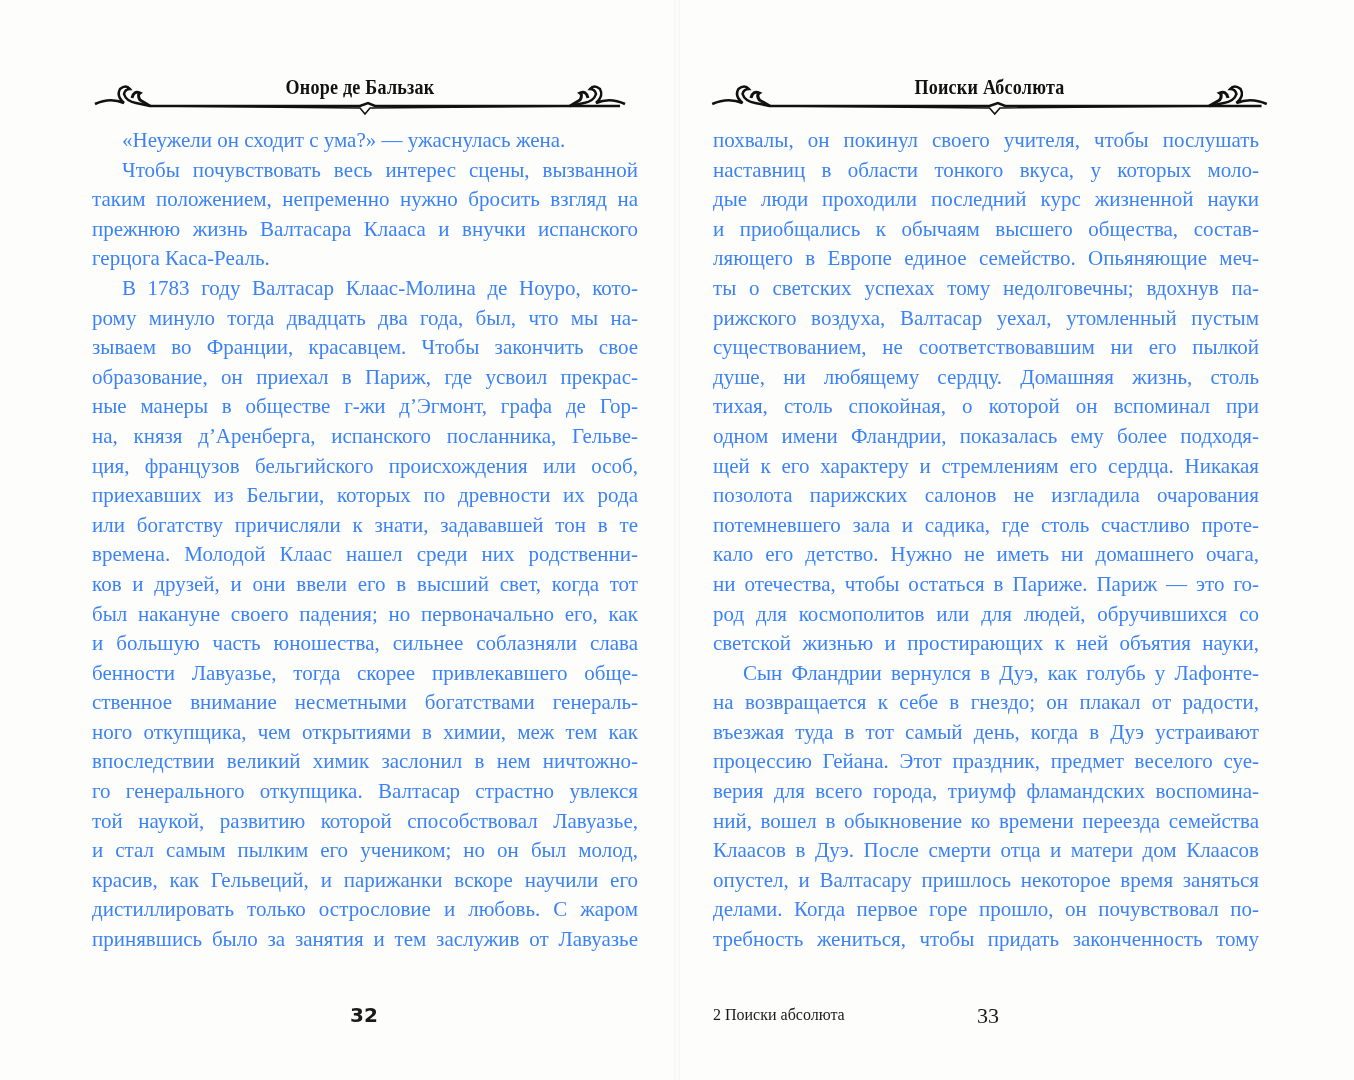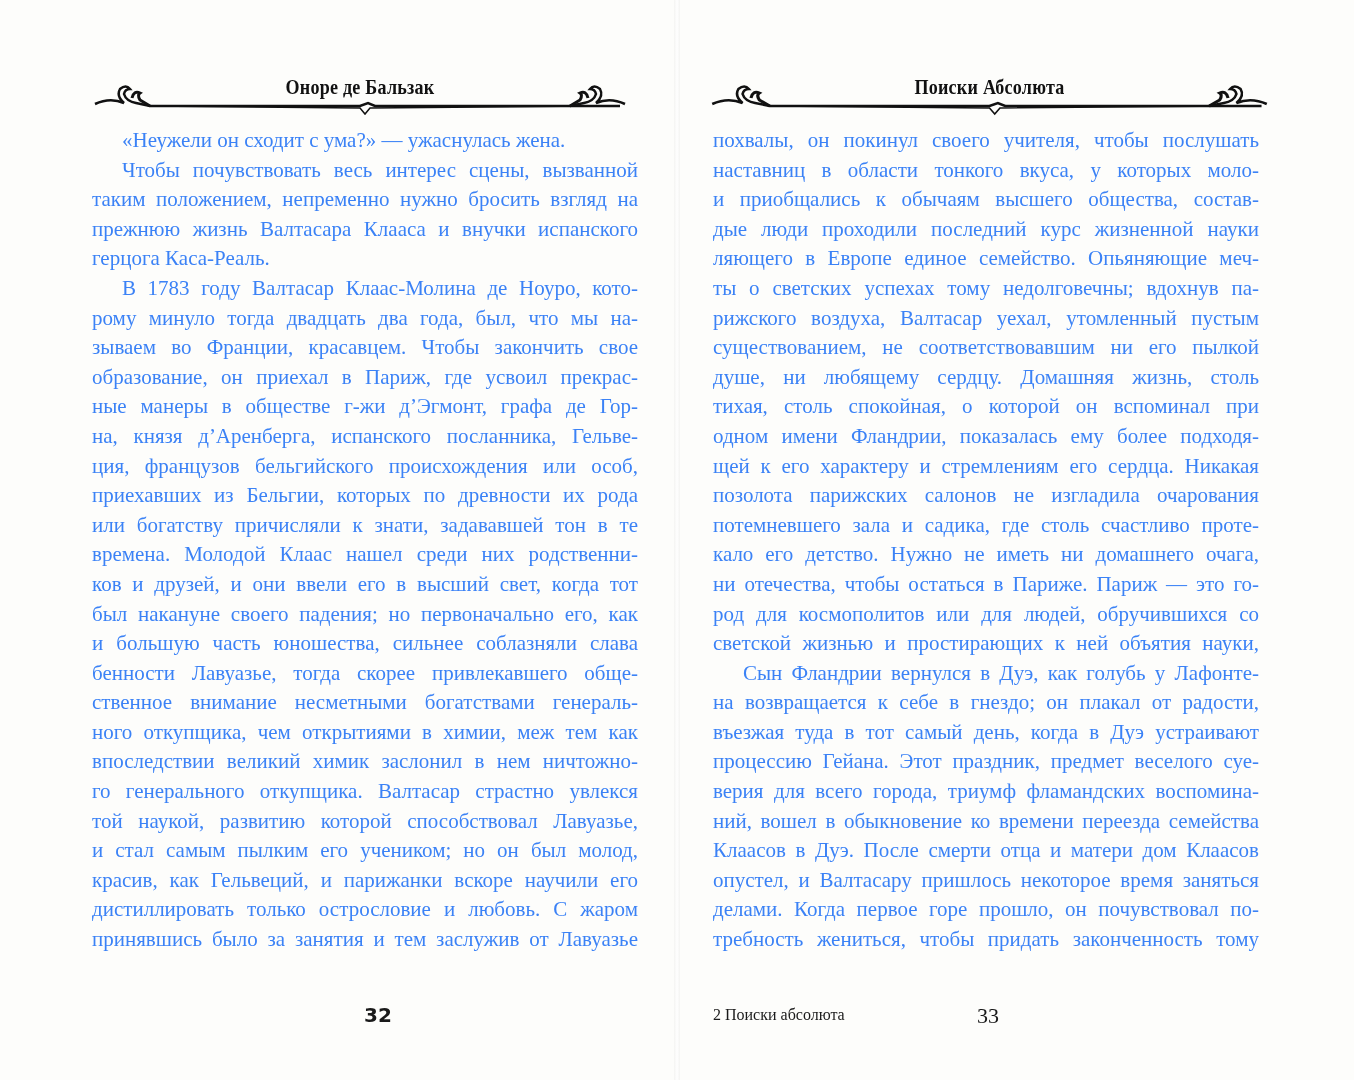--- a/index.html
+++ b/index.html
@@ -25,21 +25,21 @@
   }
   .page.left .body-text { left: 92px; width: 546px; }
   .page.right .body-text { left: 36px; width: 546px; }
   .line { display: block; white-space: nowrap; text-align: justify; text-align-last: justify; height: 29.6px; }
   .line.indent { padding-left: 30px; }
   .line.last { text-align-last: left; }
   .page-number {
     position: absolute; top: 1003px; font-size: 20px; font-weight: bold;
     font-family: "DejaVu Sans", sans-serif;
   }
-  .page.left .page-number { left: 364px; }
+  .page.left .page-number { left: 350px; }
   .page.right .page-number { left: 300px; font-family: "Liberation Serif", serif; font-weight: normal; font-size: 22px; text-align: center; }
   .signature {
     position: absolute; left: 36px; top: 1006px; font-size: 16px;
   }
   .gutter { position: absolute; left: 674px; top: 0; width: 6px; height: 1080px;
     background: linear-gradient(90deg, #f4f4f2, #ffffff, #f4f4f2); }
 </style>
 </head>
 <body>
 
@@ -96,22 +96,22 @@
       <path d="M42 28 Q44 20 50 23 Q47 25 50 30 L60 36" fill="none" stroke="#111" stroke-width="3"></path>
       <path d="M60 36 L270 38 L275 44 L280 38 L500 36" fill="none" stroke="#111" stroke-width="1.5"></path>
       <path d="M535 34 Q520 27 506 33 Q514 26 510 19 Q504 14 500 19 Q505 19 506 24 Q504 31 494 33 L480 36" fill="none" stroke="#111" stroke-width="2.5"></path>
       <path d="M498 28 Q496 20 490 23 Q493 25 490 30 L480 36" fill="none" stroke="#111" stroke-width="3"></path>
     </svg>
     <div class="header-title">Поиски Абсолюта</div>
   </div>
   <div class="body-text" id="right-body">
       <span class="line">похвалы, он покинул своего учителя, чтобы послушать</span>
       <span class="line">наставниц в области тонкого вкуса, у которых моло-</span>
+      <span class="line">дые люди проходили последний курс жизненной науки</span>
       <span class="line">и приобщались к обычаям высшего общества, состав-</span>
-      <span class="line">дые люди проходили последний курс жизненной науки</span>
       <span class="line">ляющего в Европе единое семейство. Опьяняющие меч-</span>
       <span class="line">ты о светских успехах тому недолговечны; вдохнув па-</span>
       <span class="line">рижского воздуха, Валтасар уехал, утомленный пустым</span>
       <span class="line">существованием, не соответствовавшим ни его пылкой</span>
       <span class="line">душе, ни любящему сердцу. Домашняя жизнь, столь</span>
       <span class="line">тихая, столь спокойная, о которой он вспоминал при</span>
       <span class="line">одном имени Фландрии, показалась ему более подходя-</span>
       <span class="line">щей к его характеру и стремлениям его сердца. Никакая</span>
       <span class="line">позолота парижских салонов не изгладила очарования</span>
       <span class="line">потемневшего зала и садика, где столь счастливо проте-</span>

